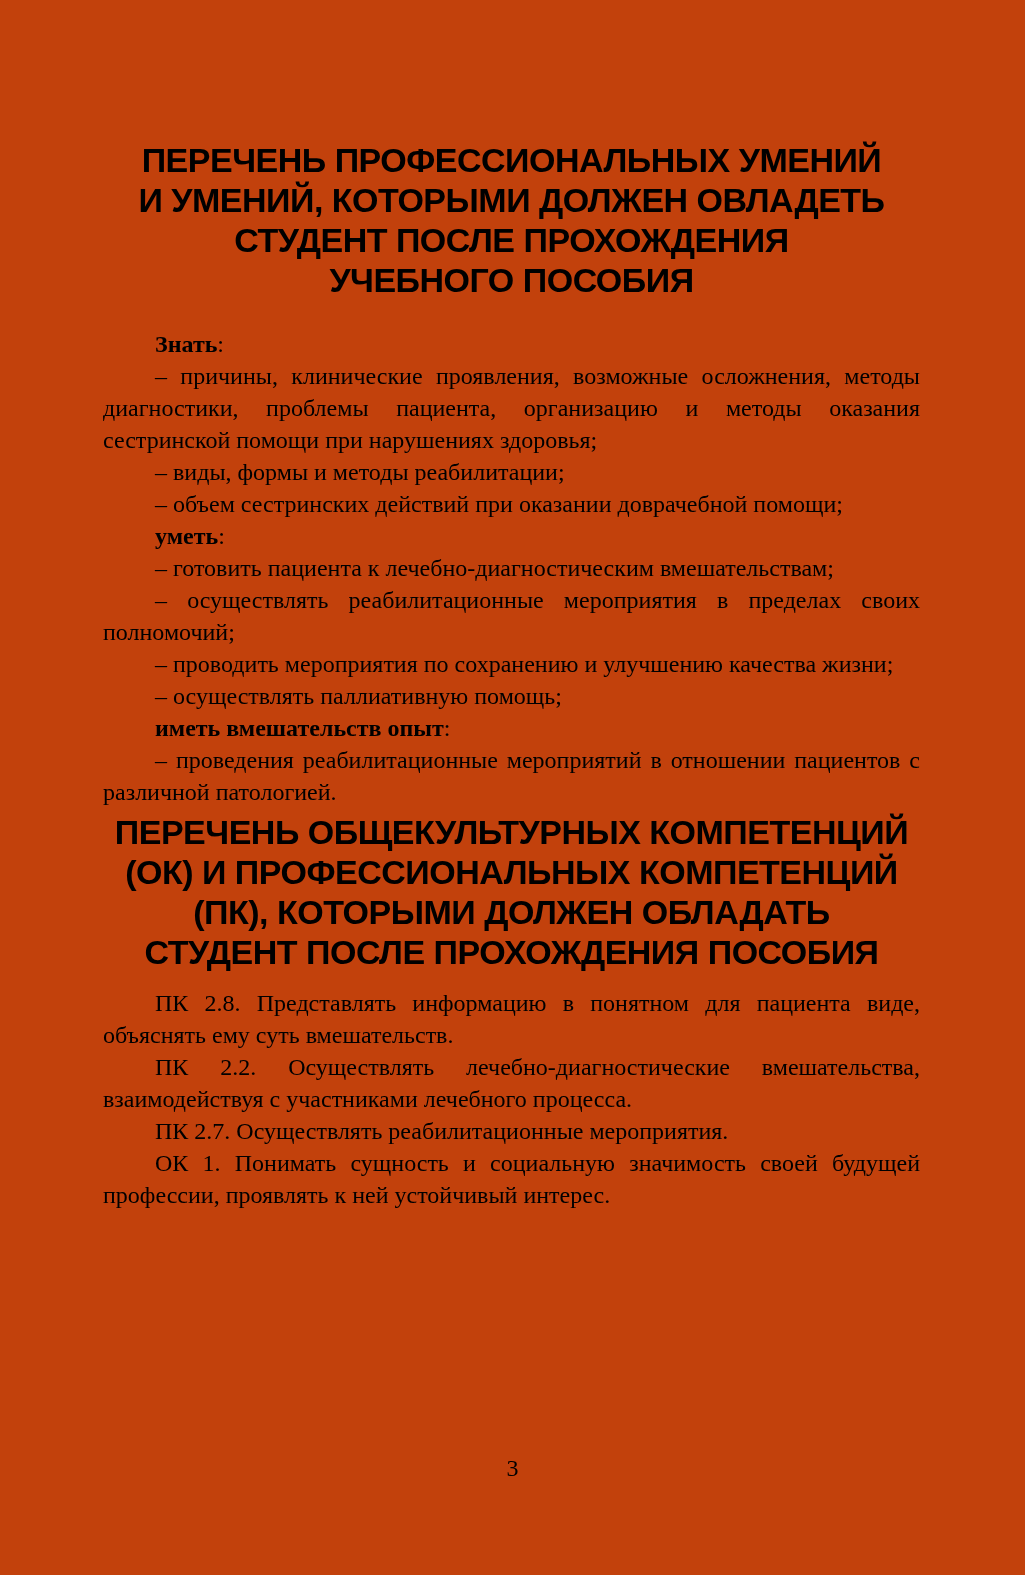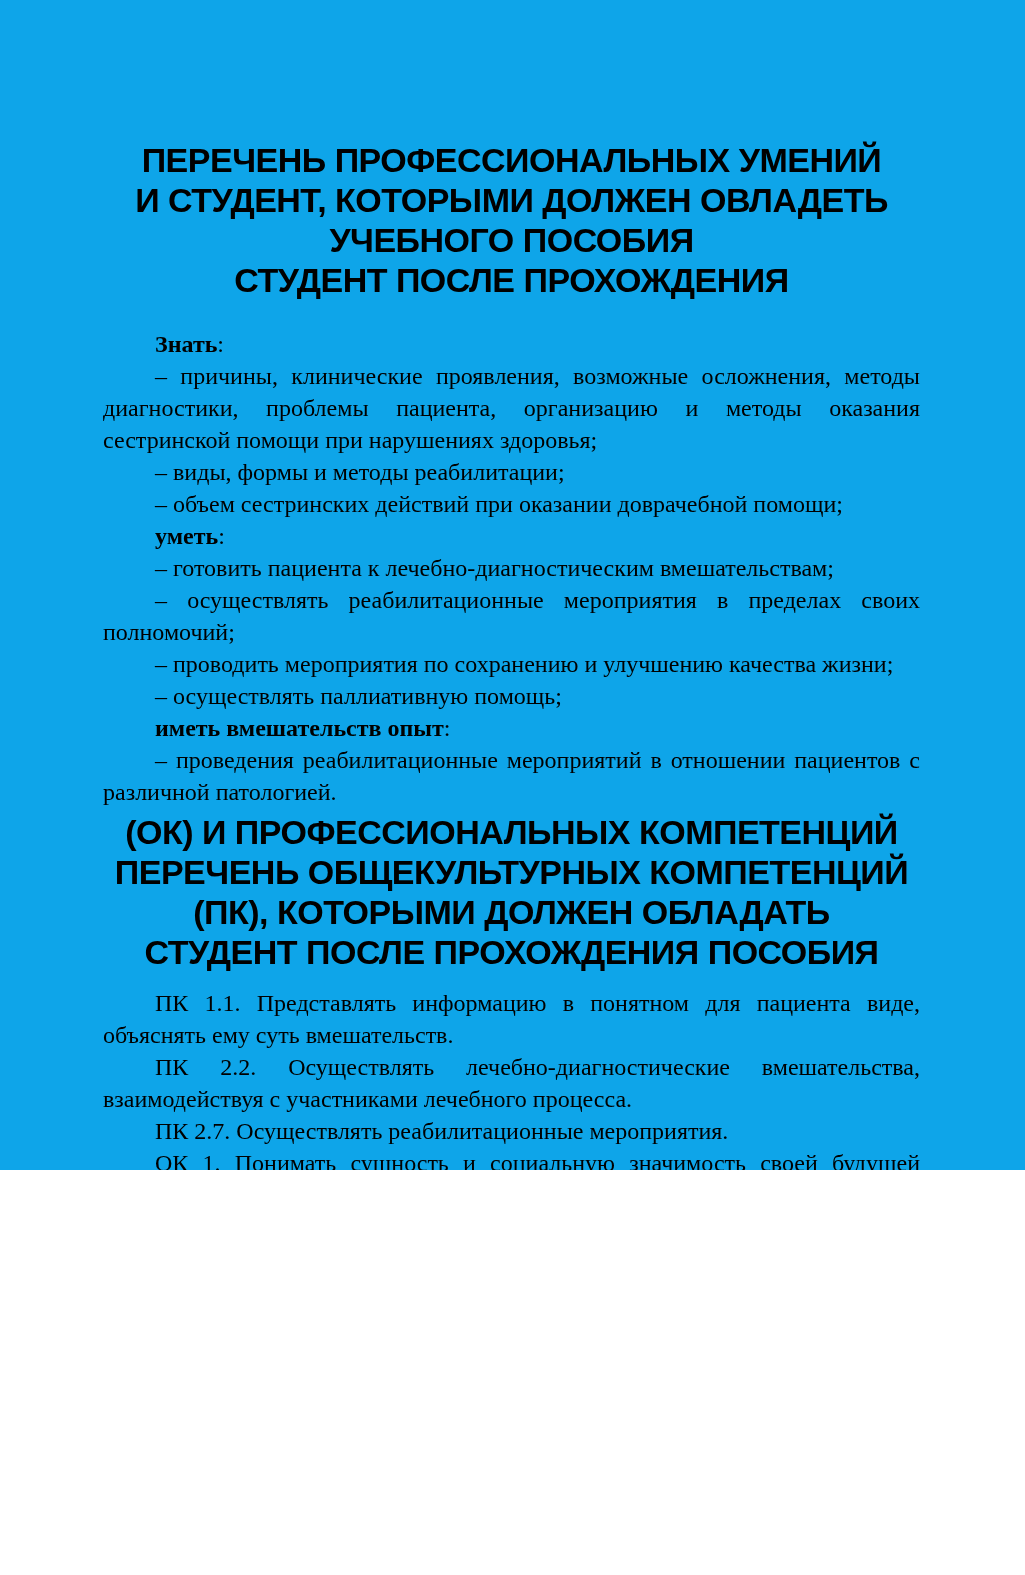--- a/index.html
+++ b/index.html
@@ -3,22 +3,22 @@
 <meta charset="utf-8">
 <style>
   html, body {
     margin: 0;
     padding: 0;
     background: #ffffff;
   }
   .page {
     position: relative;
     width: 1025px;
-    height: 1170px;
-    background: #0ea5e9;
+    height: 1575px;
+    background: #c2410c;
     color: #000000;
     overflow: hidden;
     font-family: "Liberation Serif", "DejaVu Serif", serif;
   }
   .content {
     position: absolute;
     top: 140px;
     left: 103px;
     width: 817px;
   }
@@ -65,48 +65,48 @@
   }
 </style>
 </head>
 <body>
 
 <div class="page">
   <div class="content">
 
     <h1 class="doc-title title-1">
       <div class="title-line">ПЕРЕЧЕНЬ ПРОФЕССИОНАЛЬНЫХ УМЕНИЙ</div>
-      <div class="title-line">И СТУДЕНТ, КОТОРЫМИ ДОЛЖЕН ОВЛАДЕТЬ</div>
+      <div class="title-line">И УМЕНИЙ, КОТОРЫМИ ДОЛЖЕН ОВЛАДЕТЬ</div>
+      <div class="title-line">СТУДЕНТ ПОСЛЕ ПРОХОЖДЕНИЯ</div>
       <div class="title-line">УЧЕБНОГО ПОСОБИЯ</div>
-      <div class="title-line">СТУДЕНТ ПОСЛЕ ПРОХОЖДЕНИЯ</div>
     </h1>
 
     <div class="body-text">
       <p><span class="lead-word">Знать</span><span>:</span></p>
       <p>– причины, клинические проявления, возможные осложнения, методы диагностики, проблемы пациента, организацию и методы оказания сестринской помощи при нарушениях здоровья;</p>
       <p>– виды, формы и методы реабилитации;</p>
       <p>– объем сестринских действий при оказании доврачебной помо­щи;</p>
       <p><span class="lead-word">уметь</span><span>:</span></p>
       <p>– готовить пациента к лечебно-диагностическим вмешатель­ствам;</p>
       <p>– осуществлять реабилитационные мероприятия в пределах сво­их полномочий;</p>
       <p>– проводить мероприятия по сохранению и улучшению качества жизни;</p>
       <p>– осуществлять паллиативную помощь;</p>
       <p><span class="lead-word">иметь вмешательств опыт</span><span>:</span></p>
       <p>– проведения реабилитационные мероприятий в отношении па­циентов с различной патологией.</p>
     </div>
 
     <h1 class="doc-title title-2">
+      <div class="title-line">ПЕРЕЧЕНЬ ОБЩЕКУЛЬТУРНЫХ КОМПЕТЕНЦИЙ</div>
       <div class="title-line">(ОК) И ПРОФЕССИОНАЛЬНЫХ КОМПЕТЕНЦИЙ</div>
-      <div class="title-line">ПЕРЕЧЕНЬ ОБЩЕКУЛЬТУРНЫХ КОМПЕТЕНЦИЙ</div>
       <div class="title-line">(ПК), КОТОРЫМИ ДОЛЖЕН ОБЛАДАТЬ</div>
       <div class="title-line">СТУДЕНТ ПОСЛЕ ПРОХОЖДЕНИЯ ПОСОБИЯ</div>
     </h1>
 
     <div class="body-text">
-      <p>ПК 1.1. Представлять информацию в понятном для пациента ви­де, объяснять ему суть вмешательств.</p>
+      <p>ПК 2.8. Представлять информацию в понятном для пациента ви­де, объяснять ему суть вмешательств.</p>
       <p>ПК 2.2. Осуществлять лечебно-диагностические вмешательства, взаимодействуя с участниками лечебного процесса.</p>
       <p>ПК 2.7. Осуществлять реабилитационные мероприятия.</p>
       <p>ОК 1. Понимать сущность и социальную значимость своей бу­дущей профессии, проявлять к ней устойчивый интерес.</p>
     </div>
 
   </div>
 
   <div class="page-number">3</div>
 </div>
 

